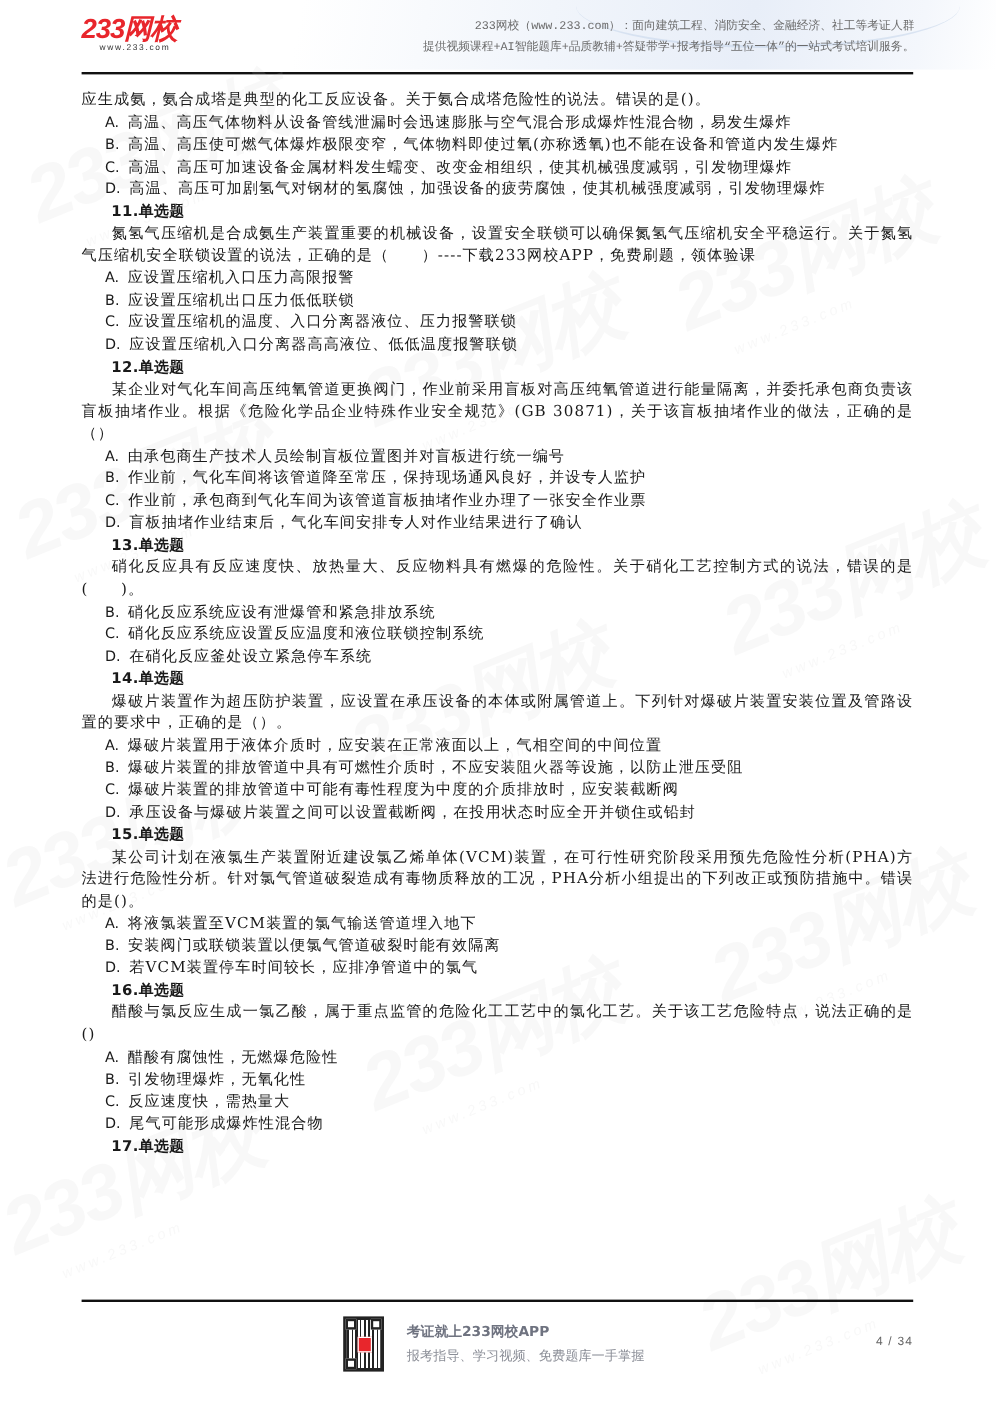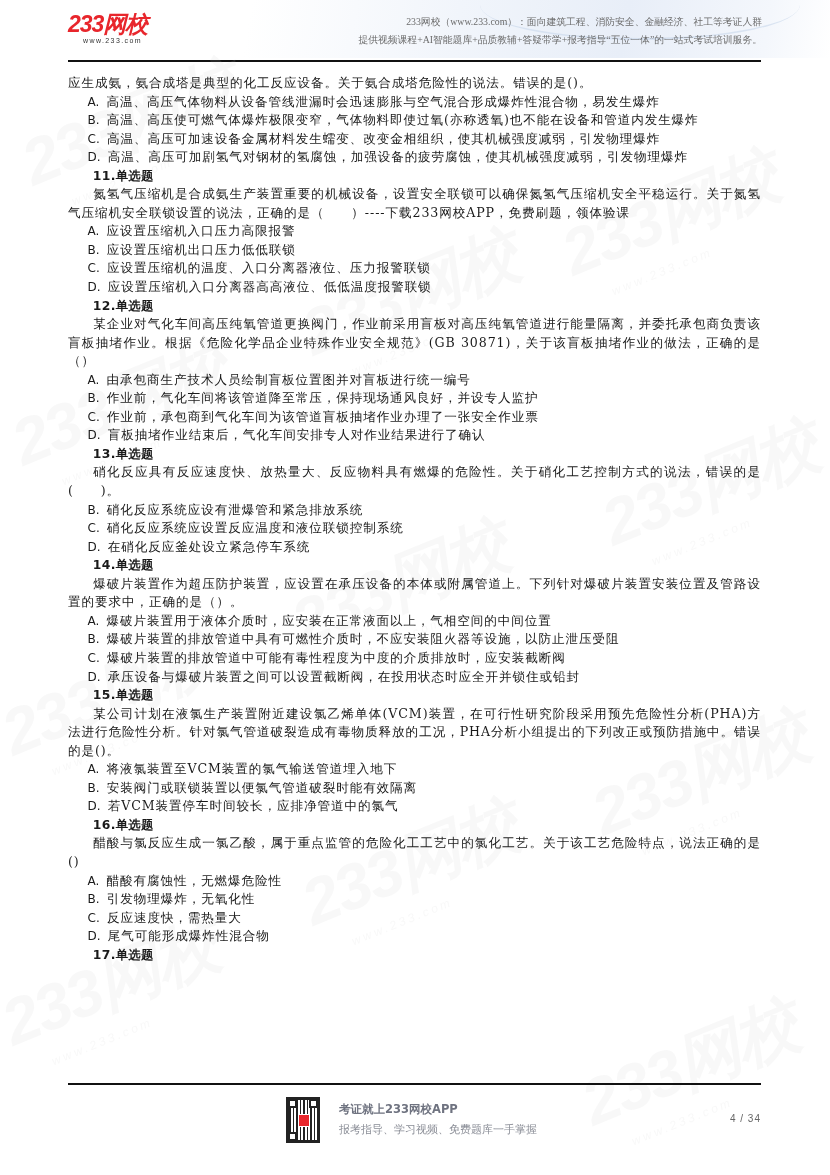--- a/index.html
+++ b/index.html
@@ -18,21 +18,21 @@
   .logo-main {
     font-family: "Liberation Sans", sans-serif; font-weight: bold; font-style: italic;
     font-size: 23px; color: #e8262c; letter-spacing: -1px; line-height: 24px;
   }
   .logo-sub {
     font-family: "Liberation Sans", sans-serif; font-size: 7px; color: #333333;
     letter-spacing: 1.4px; line-height: 9px; padding-left: 15px;
   }
   .header-text {
     position: absolute; right: 68px; top: 13px; text-align: right;
-    font-family: Liberation Serif, serif; font-size: 9.8px; color: #6b6b6b; line-height: 18px;
+    font-family: Liberation Mono, monospace; font-size: 9.8px; color: #6b6b6b; line-height: 18px;
   }
   .rule { position: absolute; left: 68px; width: 693px; height: 2px; background: #111111; }
   .rule-top { top: 60px; }
   .rule-bottom { top: 1083px; }
 
   .content {
     position: absolute; left: 68px; top: 74px; width: 693px;
     font-size: 12.6px; line-height: 18.55px; letter-spacing: 0.9px;
   }
   .para { text-indent: 2em; text-align: justify; }

